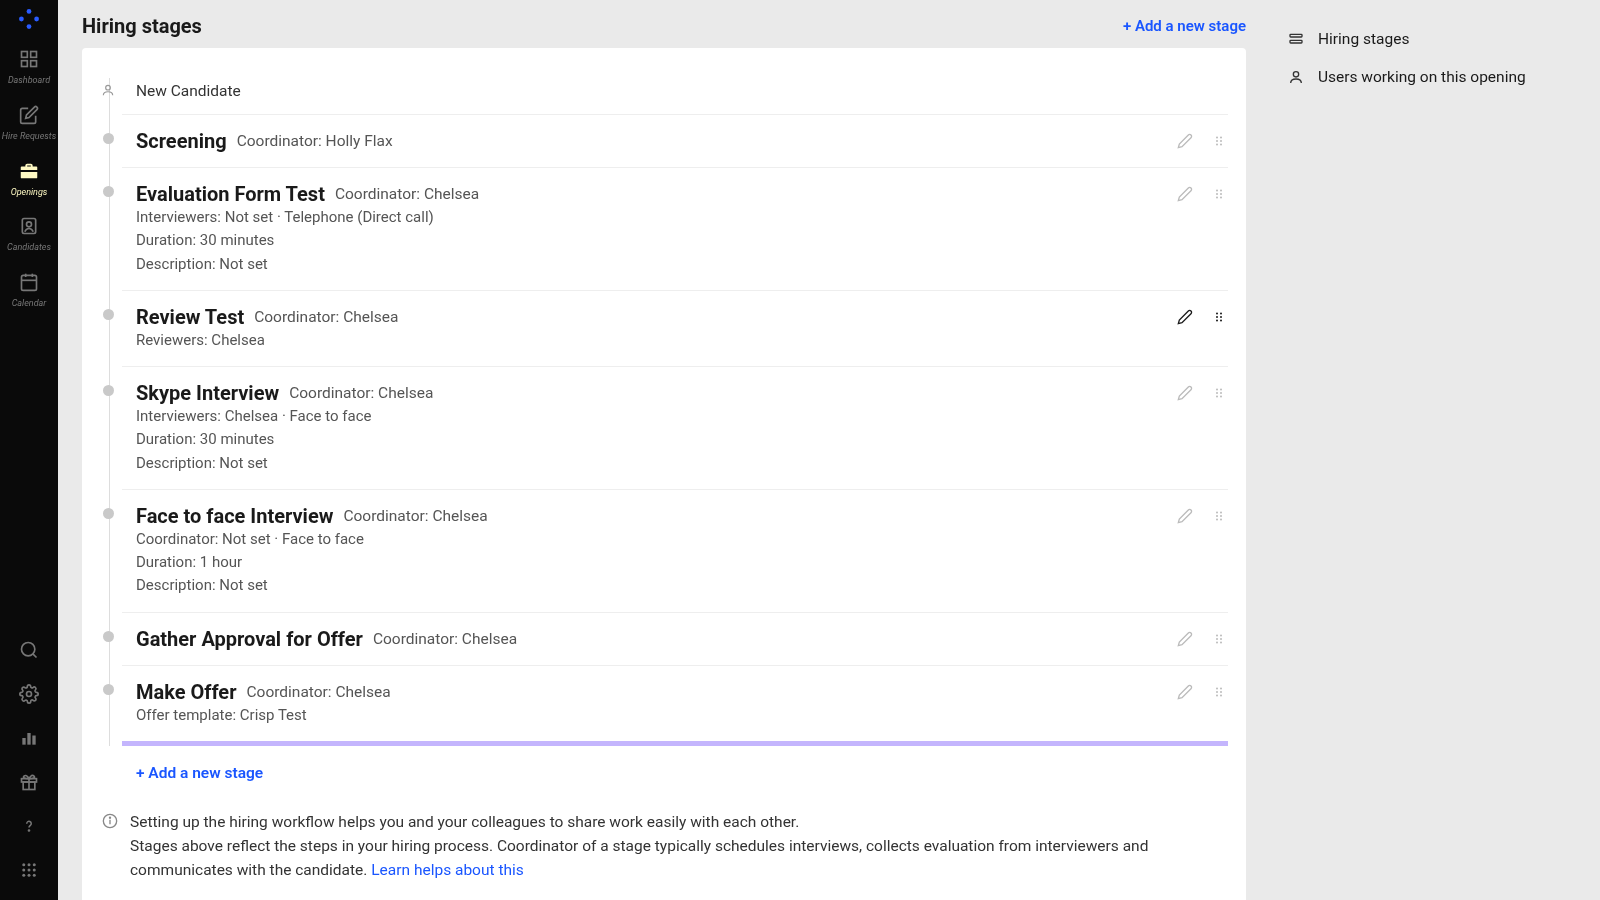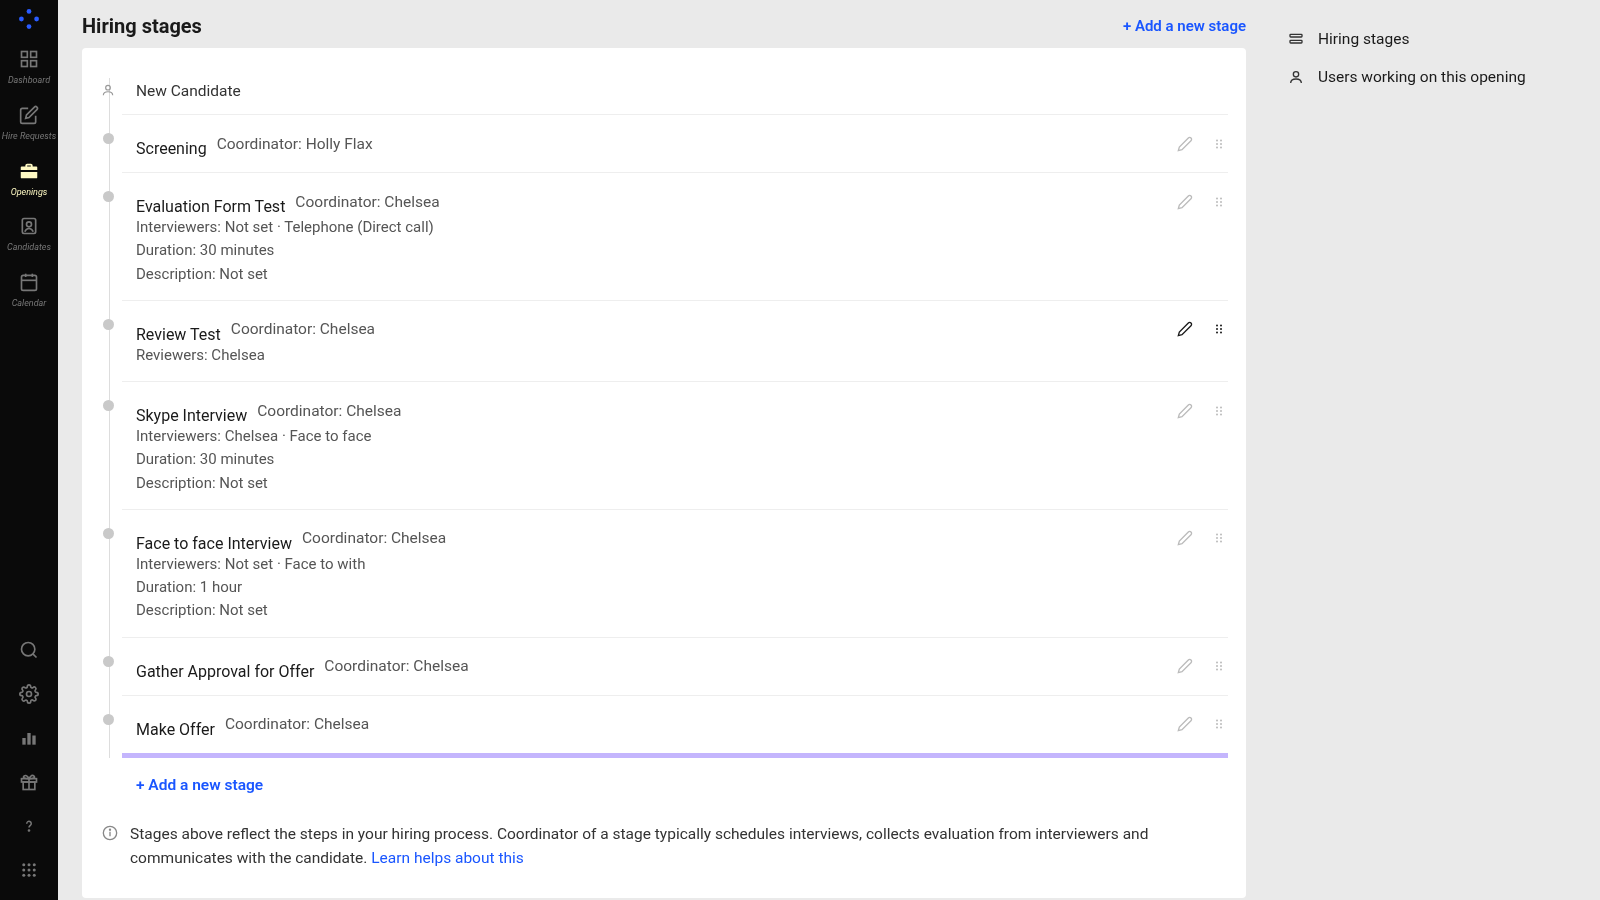--- a/index.html
+++ b/index.html
@@ -126,23 +126,22 @@
   display: flex; align-items: center; justify-content: center;
 }
 
 .stage-head {
   display: flex;
   align-items: center;
   gap: 10px;
   text-align: center;
 }
 .stage-name {
-  font-weight: 400;
-  font-size: 16px;
-  margin-top: 10px;
+  font-weight: 700;
+  font-size: 20px;
 }
 .stage-coord {
   color: #555;
   font-size: 15.5px;
 }
 .stage-actions {
   margin-left: auto;
   display: flex;
   gap: 16px;
   color: #bbb;
@@ -479,21 +478,21 @@
                     <circle cx="16" cy="5" r="2"></circle>
                     <circle cx="8" cy="12" r="2"></circle>
                     <circle cx="16" cy="12" r="2"></circle>
                     <circle cx="8" cy="19" r="2"></circle>
                     <circle cx="16" cy="19" r="2"></circle>
                   </svg>
                 </span>
               </div>
             </div>
             <div class="stage-details">
-              <div>Interviewers: Not set · Face to with</div>
+              <div>Coordinator: Not set · Face to face</div>
               <div>Duration: 1 hour</div>
               <div>Description: Not set</div>
             </div>
           </div><div class="stage-row">
             <div class="stage-dot"></div>
             <div class="stage-head">
               <span class="stage-name">Gather Approval for Offer</span>
               <span class="stage-coord">Coordinator: Chelsea</span>
               <div class="stage-actions">
                 <span class="action-btn">
@@ -528,32 +527,36 @@
                   <svg width="12" height="16" viewBox="0 0 24 24" fill="currentColor">
                     <circle cx="8" cy="5" r="2"></circle>
                     <circle cx="16" cy="5" r="2"></circle>
                     <circle cx="8" cy="12" r="2"></circle>
                     <circle cx="16" cy="12" r="2"></circle>
                     <circle cx="8" cy="19" r="2"></circle>
                     <circle cx="16" cy="19" r="2"></circle>
                   </svg>
                 </span>
               </div>
+            </div>
+            <div class="stage-details">
+              <div>Offer template: Crisp Test</div>
             </div>
           </div><div class="add-stage-bottom">+ Add a new stage</div></div>
 
       <div class="help-block">
         <div class="help-icon">
           <svg width="16" height="16" viewBox="0 0 24 24" fill="none" stroke="currentColor" stroke-width="2">
               <circle cx="12" cy="12" r="10"></circle>
               <line x1="12" y1="10" x2="12" y2="17"></line>
               <circle cx="12" cy="7" r="0.8" fill="currentColor"></circle>
             </svg>
         </div>
         <div class="help-text">
+          <div>Setting up the hiring workflow helps you and your colleagues to share work easily with each other.</div>
           <div>
             <span>Stages above reflect the steps in your hiring process. Coordinator of a stage typically schedules interviews, collects evaluation from interviewers and communicates with the candidate. </span><span class="help-link">Learn helps about this</span>
           </div>
         </div>
       </div>
     </div>
   </div>
 
   <div class="right-rail">
     <div class="rail-item">

